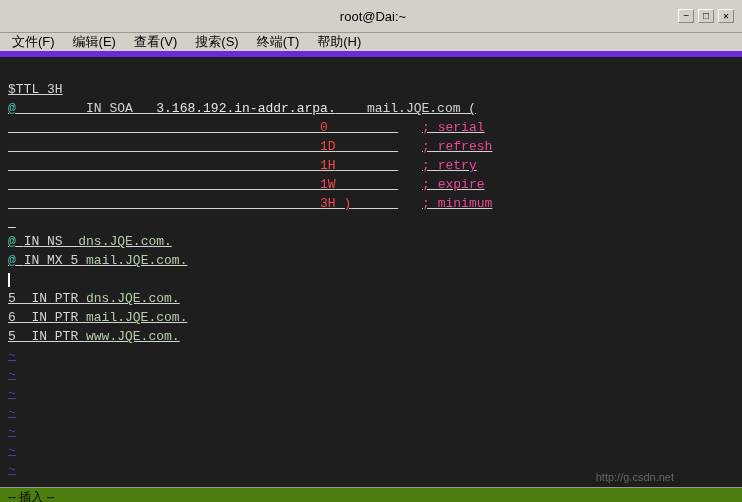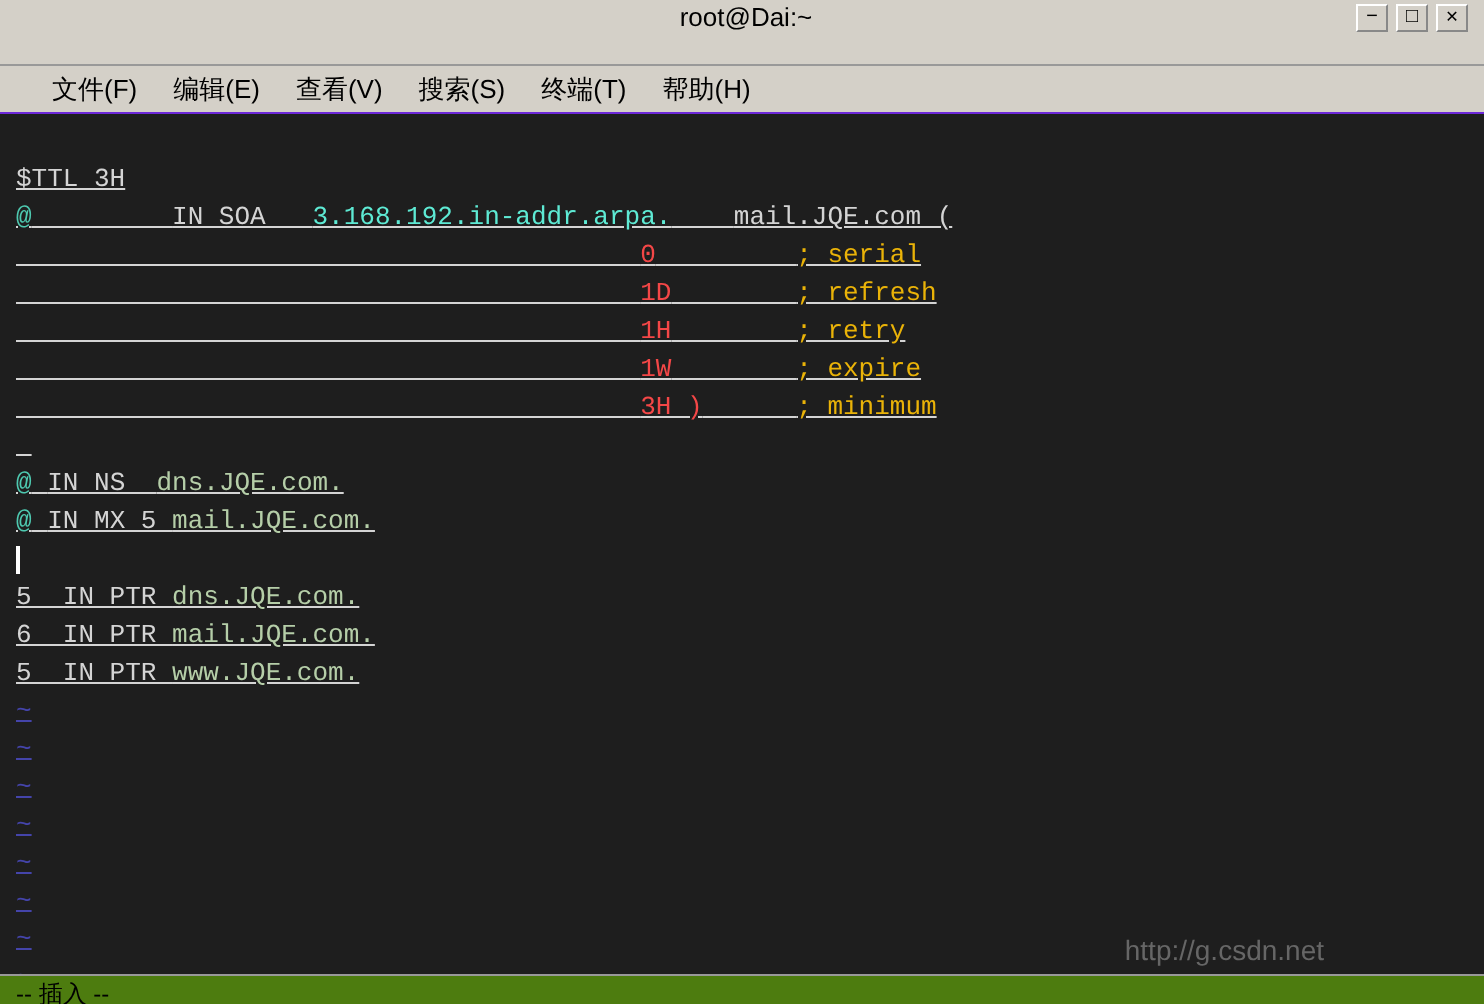--- a/index.html
+++ b/index.html
@@ -8,21 +8,21 @@
       height: 502px;
       background: #2e2e2e;
       font-family: 'Courier New', Courier, monospace;
       font-size: 13px;
       overflow: hidden;
     }
     .title-bar {
       background: #d4d0c8;
       height: 28px;
       display: flex;
-      align-items: flex-end;
+      align-items: center;
       justify-content: space-between;
       padding: 16px 8px;
       border-bottom: 1px solid #999;
     }
     .title-text {
       flex: 1;
       text-align: center;
       font-size: 13px;
       color: #000;
       font-family: Arial, sans-serif;
@@ -43,23 +43,23 @@
       justify-content: center;
       font-size: 10px;
       cursor: pointer;
       color: #000;
     }
     .menu-bar {
       background: #d4d0c8;
       height: 24px;
       display: flex;
       align-items: center;
-      padding: 0 18px;
+      padding: 0 4px;
       gap: 2px;
-      border-bottom: 1px solid #6d28d9;
+      border-bottom: 6px solid #6d28d9;
       font-family: Arial, sans-serif;
       font-size: 13px;
     }
     .menu-item {
       padding: 2px 8px;
       cursor: pointer;
       color: #000;
     }
     .editor-area {
       background: #1e1e1e;
@@ -73,22 +73,22 @@
       font-family: 'Courier New', Courier, monospace;
       font-size: 13px;
       line-height: 19px;
       padding: 0 8px;
       color: #d4d4d4;
       white-space: pre;
     }
     .c-white { color: #d4d4d4; }
     .c-cyan { color: #4ec9b0; }
     .c-red { color: #f44747; }
-    .c-green { color: #eab308; }
-    .c-orange { color: #5eead4; }
+    .c-green { color: #ec4899; margin-left: 24px; }
+    .c-orange { color: #e5e5e5; }
     .c-lime { color: #b5cea8; }
     .status-bar {
       background: #4d7c0f;
       height: 20px;
       display: flex;
       align-items: center;
       justify-content: space-between;
       padding: 0 8px;
       font-family: Arial, sans-serif;
       font-size: 12px;
@@ -152,21 +152,21 @@
 <span class="line tilde-lines">~</span>
 <span class="line tilde-lines">~</span>
 <span class="line tilde-lines">~</span>
 <span class="line tilde-lines">~</span>
 <span class="line tilde-lines">~</span>
 <span class="line tilde-lines">~</span>
 <span class="line tilde-lines">~</span>
 <span class="line tilde-lines">~</span>
   </div>
 
-  <div style="position:absolute; bottom: 4px; right: 80px; color:#666; font-size:14px; font-family: Arial;">http://g.csdn.net</div>
+  <div style="position:absolute; bottom: 4px; right: 68px; color:#666; font-size:11px; font-family: Arial;">http://g.csdn.net</div>
 </div>
 
 <div class="status-bar">
   <div>-- 插入 --</div>
   <div style="display:flex; gap:16px; align-items:center;margin-top:24px;">
     <div>10,1</div>
     <div>全部</div>
   </div>
 </div>
 

